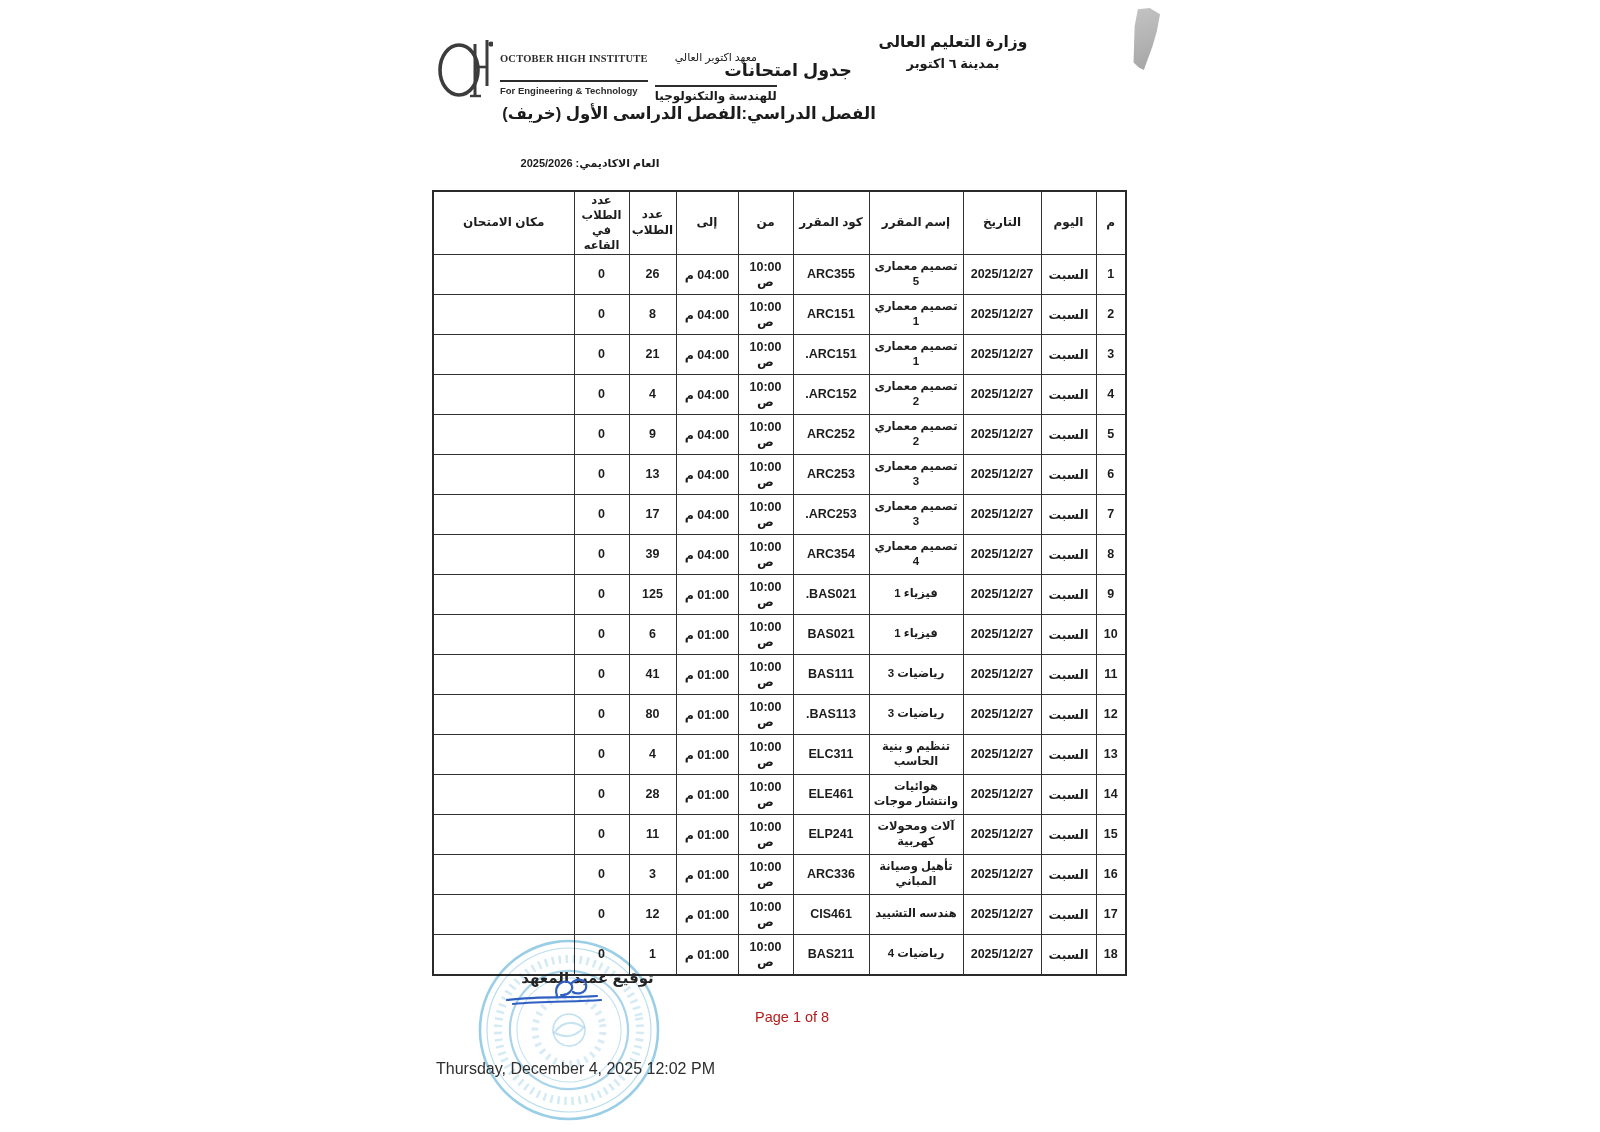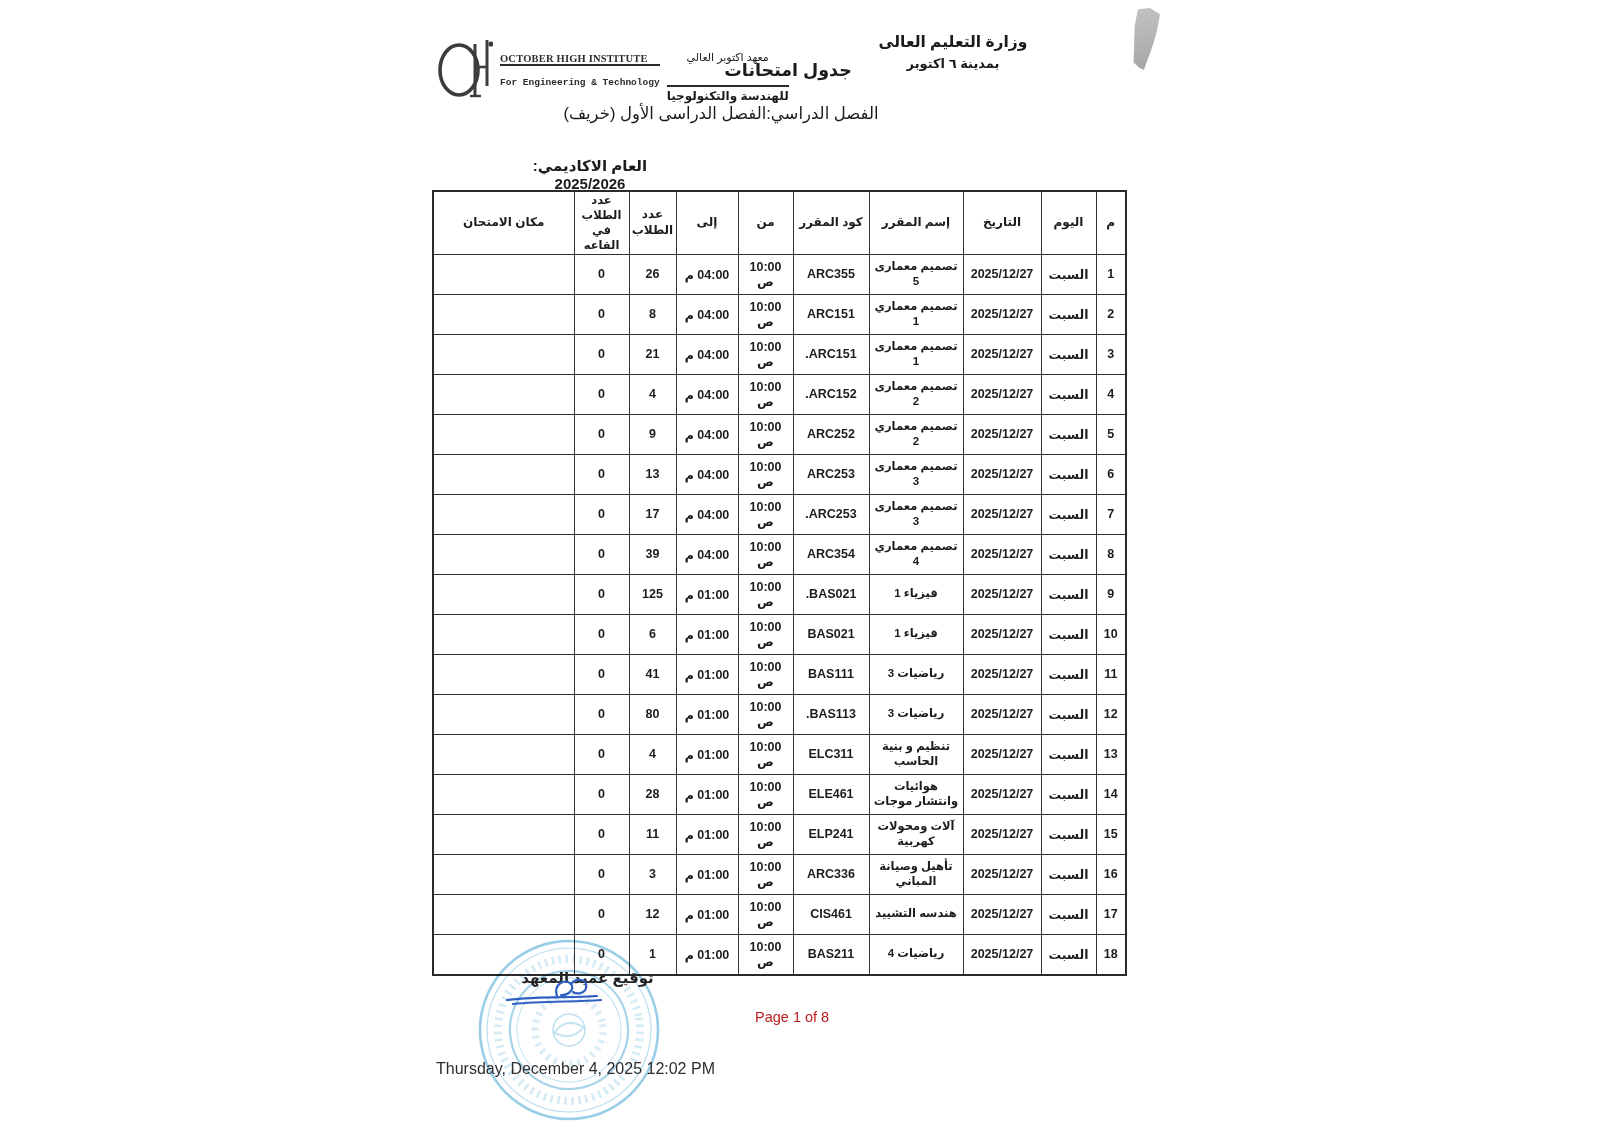--- a/index.html
+++ b/index.html
@@ -26,33 +26,33 @@
 
   
   .doc-title{left:698px;top:60px;width:180px;text-align:center;direction:rtl;
     font-size:17.5px;font-weight:bold;letter-spacing:1px;}
 
   
   .logo{left:437px;top:36px;display:flex;align-items:flex-start;gap:7px;}
   .logo-en{margin-top:17px;}
   .logo-en-name{font-family:"Liberation Serif","DejaVu Serif",serif;font-weight:bold;
     font-size:10.5px;letter-spacing:.2px;color:#2c2c2c;border-bottom:2px solid #2c2c2c;
-    padding-bottom:0;white-space:nowrap;}
-  .logo-en-tag{font-family:Liberation Mono, monospace;font-weight:bold;
-    font-size:9.5px;color:#2c2c2c;margin-top:11px;white-space:nowrap;}
+    padding-bottom:16px;white-space:nowrap;}
+  .logo-en-tag{font-family:Liberation Sans, sans-serif;font-weight:bold;
+    font-size:9.5px;color:#2c2c2c;margin-top:3px;white-space:nowrap;}
   .logo-ar{margin-top:15px;direction:rtl;text-align:center;}
   .logo-ar-1{font-size:11px;font-weight:normal;border-bottom:2px solid #2c2c2c;
     padding-bottom:21px;white-space:nowrap;}
   .logo-ar-2{font-size:12px;font-weight:800;margin-top:2px;white-space:nowrap;}
 
   
-  .semester{left:511px;top:104px;width:420px;text-align:center;direction:rtl;
-    font-size:16.5px;font-weight:normal;}
+  .semester{left:479px;top:104px;width:420px;text-align:center;direction:rtl;
+    font-size:16.5px;font-weight:bold;}
   .acad-year{left:514px;top:157px;width:152px;text-align:center;direction:rtl;
-    font-size:15px;font-weight:bold;}
+    font-size:11px;font-weight:bold;}
 
   
   .exam-table{left:432px;top:190px;width:693px;border-collapse:collapse;
     direction:rtl;table-layout:fixed;border:2.2px solid #2a2a2a;z-index:1;}
   .exam-table th,.exam-table td{
     border:1.6px solid #323232;text-align:center;vertical-align:middle;
     font-weight:bold;color:#1c1c1c;padding:1px 2px;overflow:hidden;}
   .exam-table th{font-size:12px;height:42px;line-height:1.3;}
   .exam-table td{font-size:12.5px;height:37px;}
   .exam-table td.col-course_name{font-size:11.5px;line-height:1.35;}

